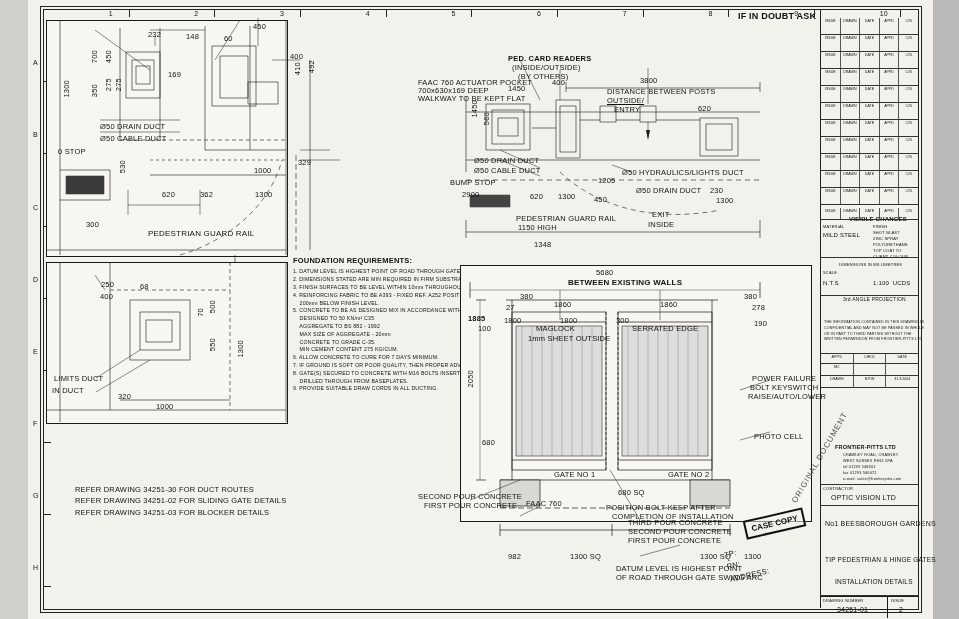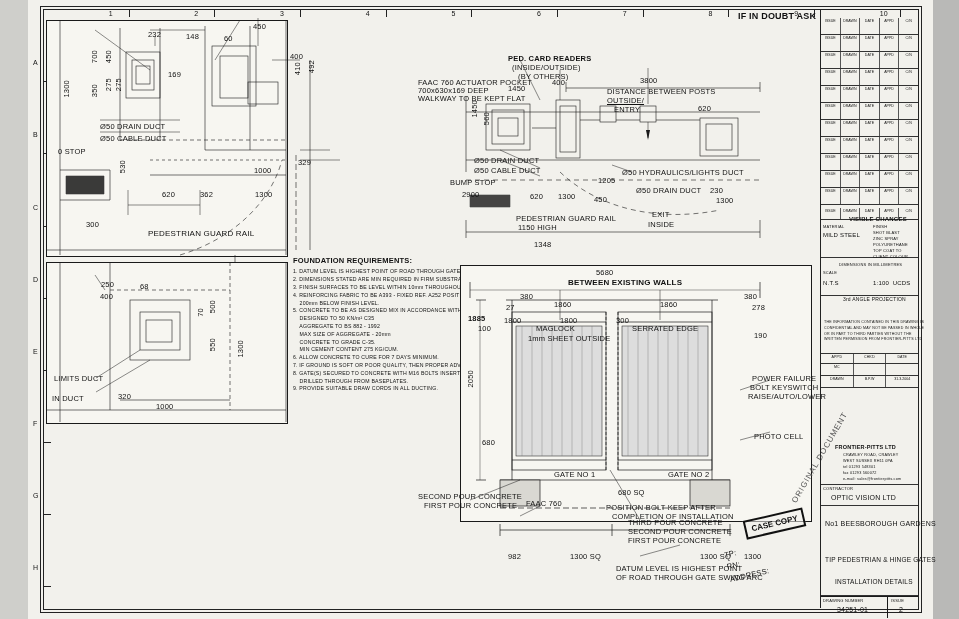--- a/index.html
+++ b/index.html
@@ -166,21 +166,21 @@
     </g>
   </svg>
   <div class="lbl" style="left:92px;top:280px;margin-left:9px;">250</div>
   <div class="lbl" style="left:100px;top:292px;">400</div>
   <div class="lbl" style="left:140px;top:282px;">68</div>
   <div class="lbl vert" style="left:196px;top:308px;">70</div>
   <div class="lbl vert" style="left:208px;top:300px;">500</div>
   <div class="lbl vert" style="left:208px;top:338px;">550</div>
   <div class="lbl vert" style="left:236px;top:340px;">1300</div>
   <div class="lbl" style="left:54px;top:374px;">LIMITS DUCT</div>
-  <div class="lbl" style="left:52px;top:394px;">IN DUCT</div>
+  <div class="lbl" style="left:52px;top:386px;">IN DUCT</div>
   <div class="lbl" style="left:118px;top:392px;">320</div>
   <div class="lbl" style="left:156px;top:402px;">1000</div>
 
   <div style="position:absolute;left:293px;top:256px;width:200px;">
     <div class="lbl b" style="position:relative;left:0;top:0;">FOUNDATION REQUIREMENTS:</div>
     <div id="foundation-list" style="margin-top:3px;">
         <div class="lbl" style="position: relative; font-size: 5.2px; line-height: 1.5;">1. DATUM LEVEL IS HIGHEST POINT OF ROAD THROUGH GATE OPENING LINE.</div>
         <div class="lbl" style="position: relative; font-size: 5.2px; line-height: 1.5;">2. DIMENSIONS STATED ARE MIN REQUIRED IN FIRM SUBSTRATE.</div>
         <div class="lbl" style="position: relative; font-size: 5.2px; line-height: 1.5;">3. FINISH SURFACES TO BE LEVEL WITHIN 10mm THROUGHOUT WITH FLOAT/TROWEL FINISH.</div>
         <div class="lbl" style="position: relative; font-size: 5.2px; line-height: 1.5;">4. REINFORCING FABRIC TO BE A393 - FIXED REF. A252 POSITIONED</div>
@@ -192,20 +192,25 @@
         <div class="lbl" style="position: relative; font-size: 5.2px; line-height: 1.5;">    CONCRETE TO GRADE C-35.</div>
         <div class="lbl" style="position: relative; font-size: 5.2px; line-height: 1.5;">    MIN CEMENT CONTENT 275 KG/CUM.</div>
         <div class="lbl" style="position: relative; font-size: 5.2px; line-height: 1.5;">6. ALLOW CONCRETE TO CURE FOR 7 DAYS MINIMUM.</div>
         <div class="lbl" style="position: relative; font-size: 5.2px; line-height: 1.5;">7. IF GROUND IS SOFT OR POOR QUALITY, THEN PROPER ADVISE SHOULD BE SOUGHT.</div>
         <div class="lbl" style="position: relative; font-size: 5.2px; line-height: 1.5;">8. GATE(S) SECURED TO CONCRETE WITH M16 BOLTS INSERTED INTO HOLES</div>
         <div class="lbl" style="position: relative; font-size: 5.2px; line-height: 1.5;">    DRILLED THROUGH FROM BASEPLATES.</div>
         <div class="lbl" style="position: relative; font-size: 5.2px; line-height: 1.5;">9. PROVIDE SUITABLE DRAW CORDS IN ALL DUCTING.</div>
       </div>
   </div>
 
+  <div style="position:absolute;left:75px;top:485px;">
+    <div class="lbl" style="position:relative;">REFER DRAWING 34251-30 FOR DUCT ROUTES</div>
+    <div class="lbl" style="position:relative;top:2px;">REFER DRAWING 34251-02 FOR SLIDING GATE DETAILS</div>
+    <div class="lbl" style="position:relative;top:4px;">REFER DRAWING 34251-03 FOR BLOCKER DETAILS</div>
+  </div>
 
   <svg width="959" height="619">
     <g stroke="#1a1a1a" fill="none" stroke-width="0.6">
       <path d="M466 112 L760 112"></path>
       <path d="M466 160 L760 160"></path>
       <path d="M466 96 L466 172"></path>
       <rect x="486" y="104" width="44" height="46"></rect>
       <rect x="492" y="110" width="32" height="34"></rect>
       <rect x="498" y="118" width="20" height="18"></rect>
       <rect x="556" y="100" width="24" height="58"></rect>
@@ -331,21 +336,21 @@
     </g>
   </svg>
   <div class="lbl b" style="left:568px;top:278px;font-size:8px;">BETWEEN EXISTING WALLS</div>
   <div class="lbl" style="left:596px;top:268px;text-align:right;">5680</div>
   <div class="lbl" style="left:520px;top:292px;">380</div>
   <div class="lbl" style="left:554px;top:300px;">1860</div>
   <div class="lbl" style="left:660px;top:300px;">1860</div>
   <div class="lbl" style="left:506px;top:303px;">27</div>
   <div class="lbl" style="left:744px;top:292px;">380</div>
   <div class="lbl" style="left:752px;top:303px;">278</div>
-  <div class="lbl" style="left:754px;top:331px;">190</div>
+  <div class="lbl" style="left:754px;top:319px;">190</div>
   <div class="lbl" style="left:468px;top:314px;font-weight:bold;">1885</div>
   <div class="lbl" style="left:478px;top:324px;">100</div>
   <div class="lbl" style="left:504px;top:316px;">1800</div>
   <div class="lbl" style="left:560px;top:316px;">1800</div>
   <div class="lbl" style="left:616px;top:316px;">300</div>
   <div class="lbl vert" style="left:466px;top:370px;">2050</div>
   <div class="lbl" style="left:528px;top:334px;">1mm SHEET OUTSIDE</div>
   <div class="lbl" style="left:536px;top:324px;">MAGLOCK</div>
   <div class="lbl" style="left:632px;top:324px;">SERRATED EDGE</div>
   <div class="lbl" style="left:752px;top:374px;">POWER FAILURE</div>

